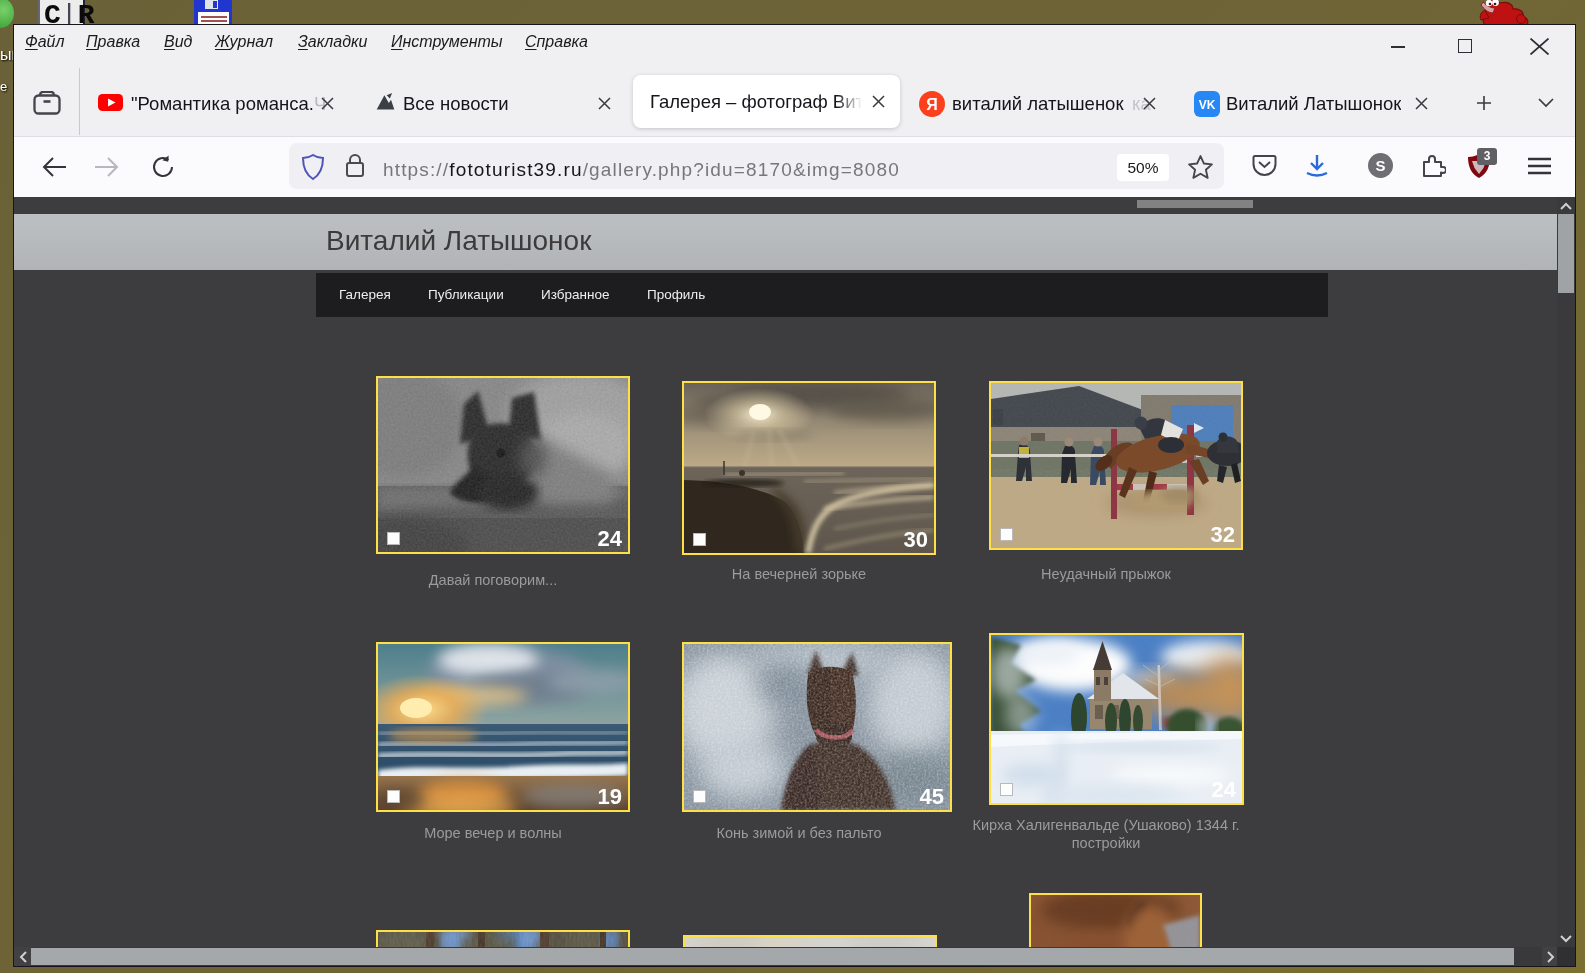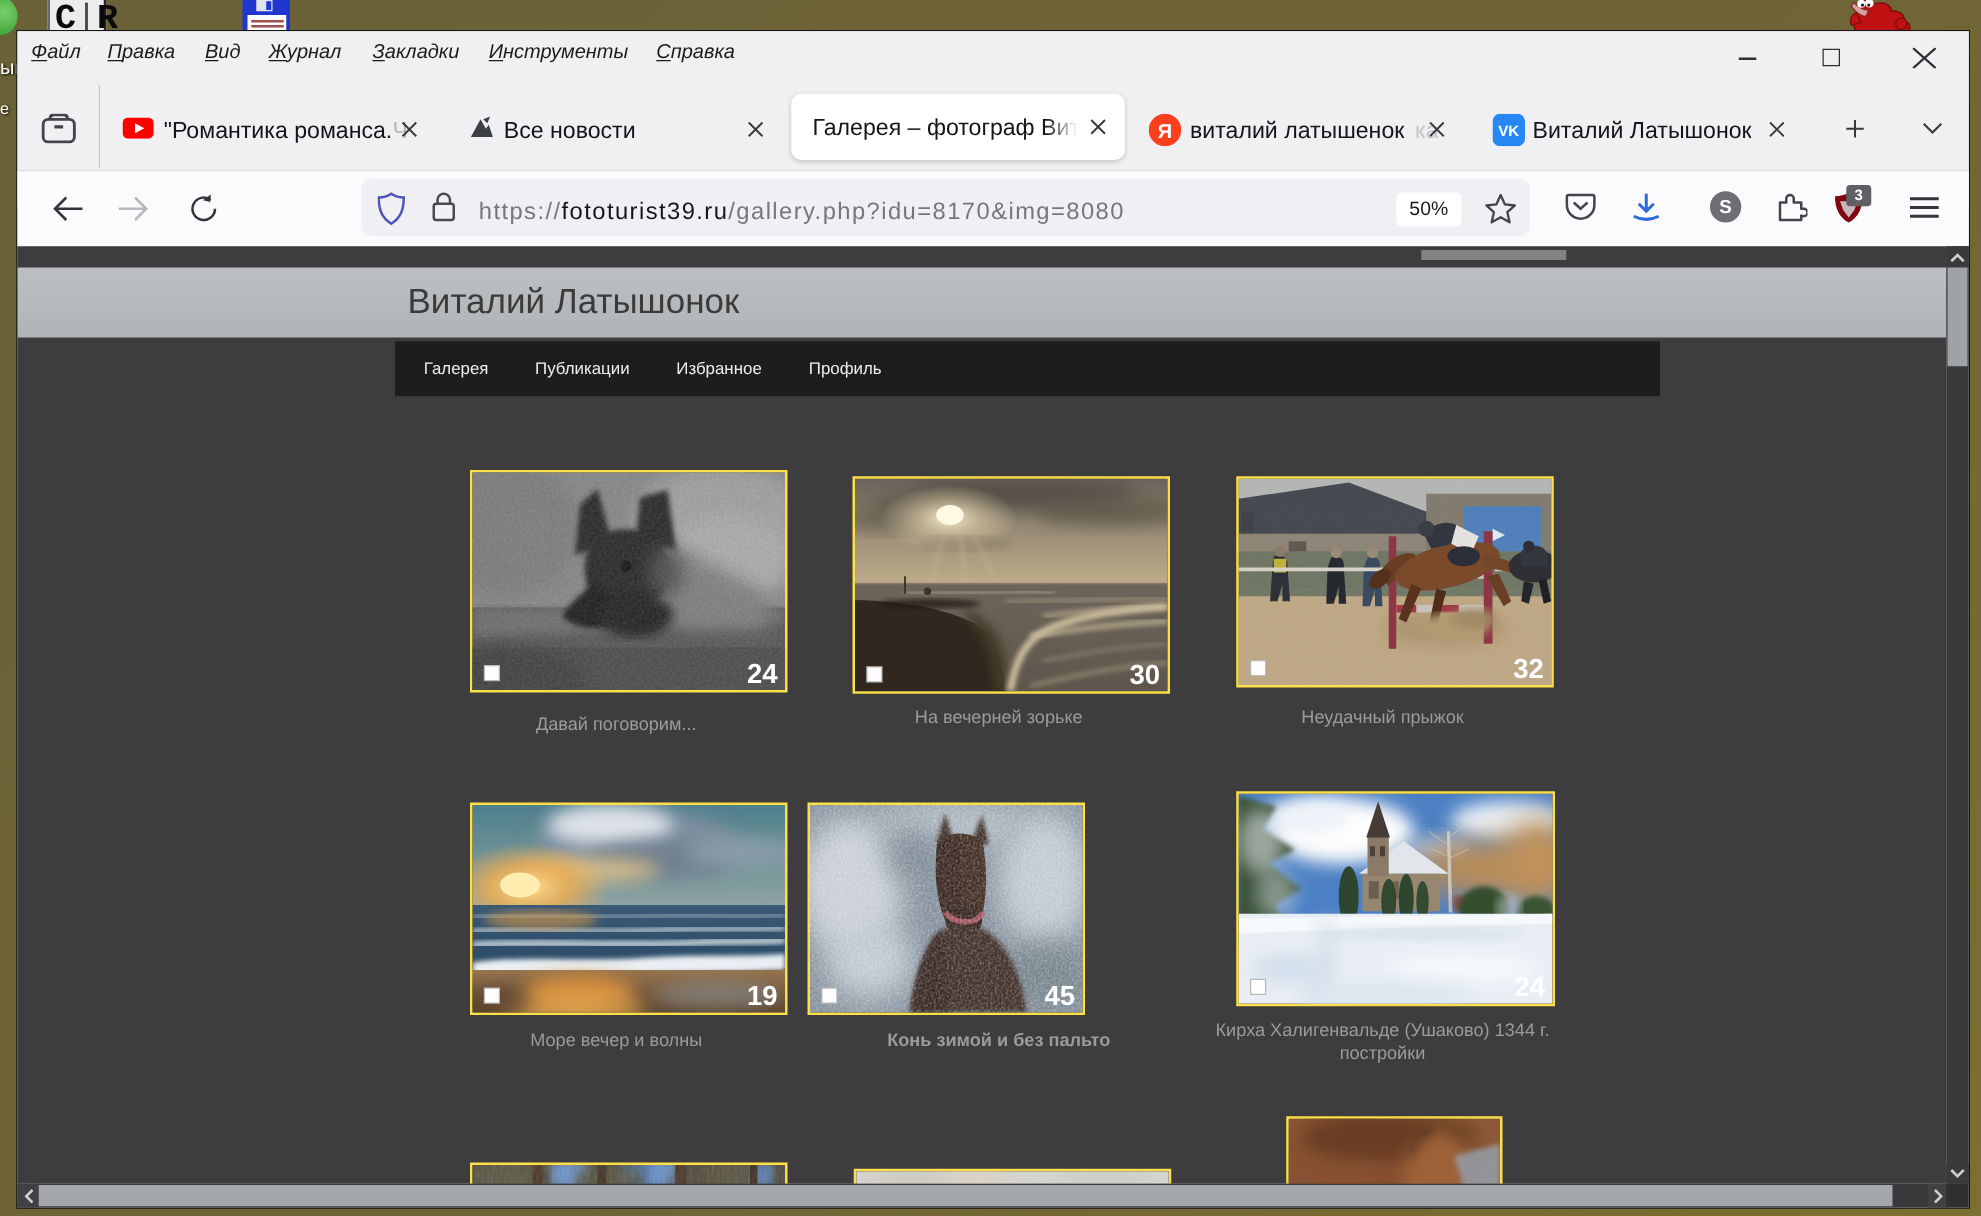--- a/index.html
+++ b/index.html
@@ -403,21 +403,21 @@
           <rect y="132" width="250" height="34" fill="url(#p4sand)"></rect>
           <ellipse cx="85" cy="150" rx="45" ry="14" fill="#e09540" opacity=".9" filter="url(#bl7)"></ellipse>
           <ellipse cx="80" cy="164" rx="60" ry="10" fill="#efae52" opacity=".8" filter="url(#bl7)"></ellipse>
           <ellipse cx="195" cy="152" rx="50" ry="12" fill="#8a9298" opacity=".55" filter="url(#bl7)"></ellipse>
           <ellipse cx="20" cy="158" rx="25" ry="12" fill="#5a4330" opacity=".7" filter="url(#bl7)"></ellipse>
         </svg>
         <div class="sq"></div>
           <div class="num">19</div>
       </div>
 
-      <div class="photo" style="left:608px;top:445px;width:222px;height:170px">
+      <div class="photo" style="left:644px;top:445px;width:270px;height:170px">
         <svg viewBox="0 0 250 166" preserveAspectRatio="none">
           <rect width="250" height="166" fill="#86929e"></rect>
           <ellipse cx="38" cy="65" rx="48" ry="55" fill="#c9d0d6" filter="url(#bl12)"></ellipse>
           <ellipse cx="55" cy="125" rx="40" ry="30" fill="#c2cbd2" filter="url(#bl12)"></ellipse>
           <ellipse cx="215" cy="60" rx="42" ry="55" fill="#c2cad2" filter="url(#bl12)"></ellipse>
           <ellipse cx="130" cy="15" rx="70" ry="18" fill="#b5bfc8" filter="url(#bl12)"></ellipse>
           <ellipse cx="215" cy="135" rx="40" ry="25" fill="#77858e" filter="url(#bl12)"></ellipse>
           <ellipse cx="95" cy="40" rx="25" ry="20" fill="#7e8b96" filter="url(#bl12)"></ellipse>
           <path d="M116 30 L124 6 L132 30 Z" fill="#43302a" filter="url(#bl2)"></path>
           <path d="M148 30 L158 8 L164 32 Z" fill="#3a2a24" filter="url(#bl2)"></path>
@@ -518,21 +518,21 @@
           <path d="M140 60 C146 80 148 100 147 118" stroke="#7e7d83" stroke-width="5" fill="none" filter="url(#bl2)"></path>
           <ellipse cx="70" cy="160" rx="65" ry="45" fill="#8a5432" filter="url(#bl7)"></ellipse>
           <rect width="169" height="221" filter="url(#graind)" opacity=".12"></rect>
         </svg>
       </div>
 
       <div class="cap" style="left:338px;top:375px;width:282px;">Давай поговорим...</div>
       <div class="cap" style="left:644px;top:369px;width:282px;">На вечерней зорьке</div>
       <div class="cap" style="left:951px;top:369px;width:282px;">Неудачный прыжок</div>
       <div class="cap" style="left:338px;top:628px;width:282px;">Море вечер и волны</div>
-      <div class="cap" style="left:644px;top:628px;width:282px;font-weight:bold;">Конь зимой и без пальто</div>
+      <div class="cap" style="left:644px;top:628px;width:282px;">Конь зимой и без пальто</div>
       <div class="cap" style="left:941px;top:620px;width:302px;">Кирха Халигенвальде (Ушаково) 1344 г.<br>постройки</div>
     </div>
 
     <div id="vsb">
       <div class="sbtn" style="left:0;top:0;width:18px;height:17px;background:#3a3a3c;">
         <svg width="12" height="8" viewBox="0 0 12 8">
             <path d="M1 7 L6 2 L11 7" stroke="#cfcfcf" stroke-width="2" fill="none"></path>
           </svg>
       </div>
       <div class="thumbv" style="top:17px;height:79px;"></div>

